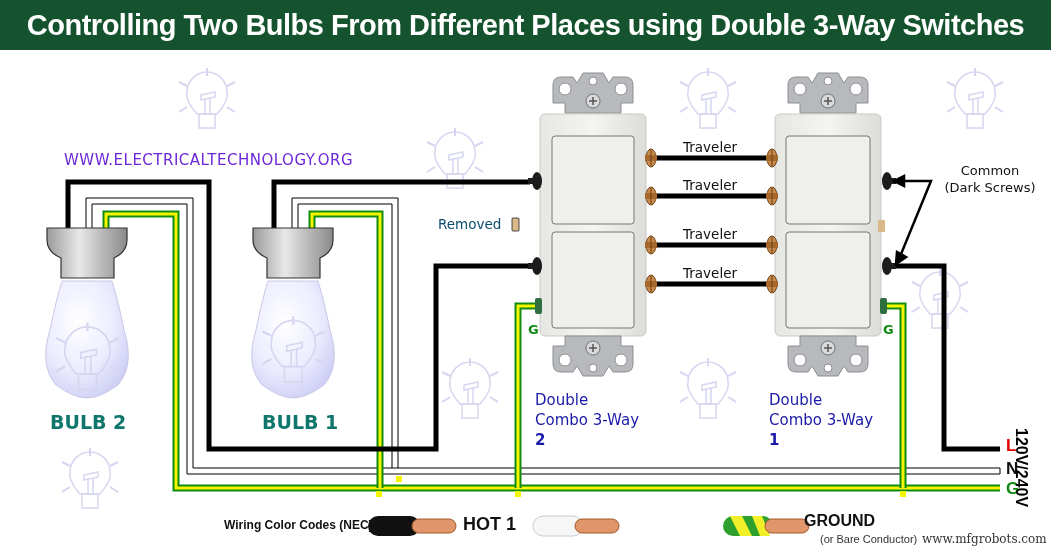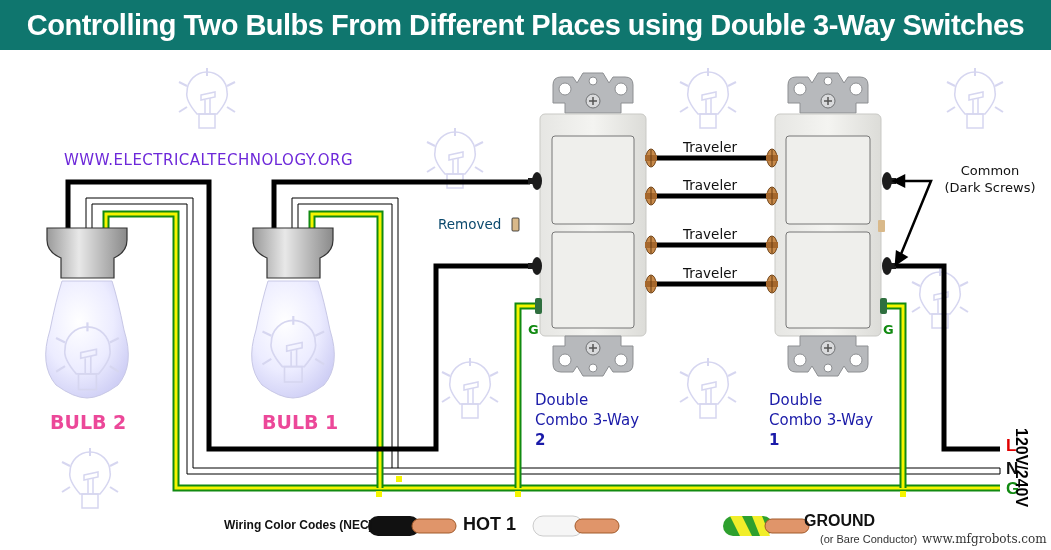--- a/index.html
+++ b/index.html
@@ -1,22 +1,22 @@
 <!DOCTYPE html>
 <html><head>
 <meta charset="utf-8">
 <style>
   html, body { margin:0; padding:0; background:#fff; }
   body { width:1051px; height:550px; position:relative; overflow:hidden; font-family:"DejaVu Sans", sans-serif; }
-  .title-bar { position:absolute; left:0; top:0; width:1051px; height:50px; background:#0f766e; display:flex; align-items:center; justify-content:center; }
+  .title-bar { position:absolute; left:0; top:0; width:1051px; height:50px; background:#14532d; display:flex; align-items:center; justify-content:center; }
   .title-bar h1 { margin:0; color:#fff; font-family:"Liberation Sans", sans-serif; font-weight:bold; font-size:29px; letter-spacing:-0.5px; }
   svg.diagram { position:absolute; left:0; top:50px; }
   .lbl { position:absolute; font-family:"DejaVu Sans", sans-serif; white-space:nowrap; }
   .site { left:64px; top:151px; font-size:15px; color:#6d28d9; letter-spacing:0.5px; }
-  .bulb-lbl { font-weight:bold; font-size:19px; color:#ec4899; }
+  .bulb-lbl { font-weight:bold; font-size:19px; color:#0f766e; }
   .trav { font-size:13.5px; color:#111; }
   .combo { color:#1a1aa8; font-size:15px; line-height:20px; }
   .g-lbl { color:#118a11; font-weight:bold; font-size:13px; }
   .common { font-size:13px; color:#111; text-align:center; line-height:17px; }
   .lng { font-weight:bold; font-size:17px; font-family:"Liberation Sans", sans-serif; }
   .volt { left:1030px; top:428px; transform:rotate(90deg); transform-origin:left top; font-weight:bold; font-size:16px; font-family:"Liberation Sans", sans-serif; color:#000; }
   .legend-txt { font-family:"Liberation Sans", sans-serif; color:#111; }
   .removed { font-size:13.5px; color:#0c4a6e; }
 </style>
 </head>

